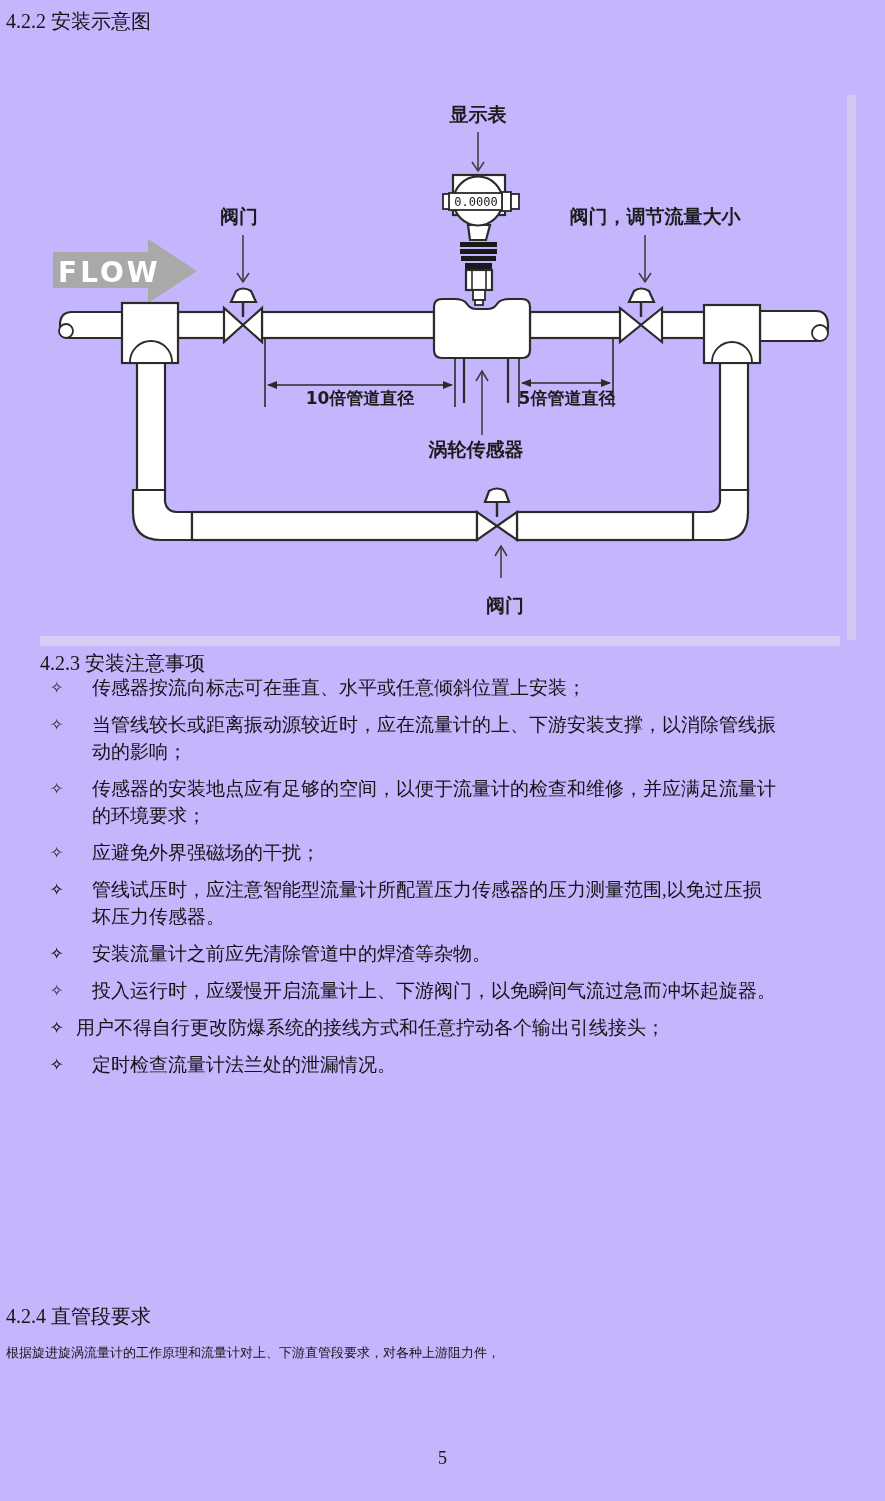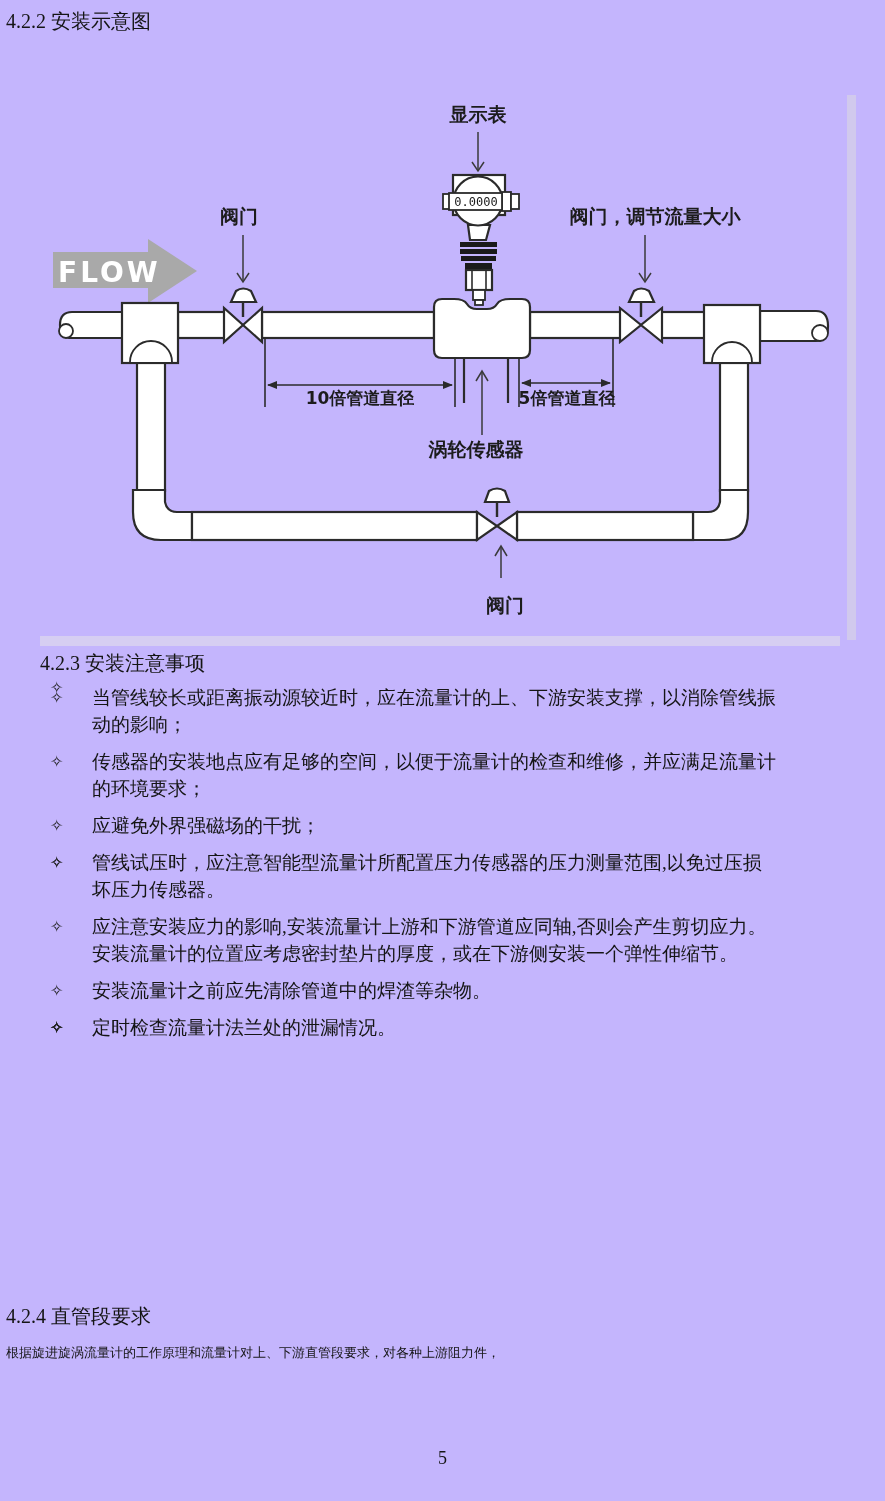--- a/index.html
+++ b/index.html
@@ -148,35 +148,34 @@
       <text class="lbl" x="239" y="138" text-anchor="middle">阀门</text>
       <text class="lbl" x="655" y="138" text-anchor="middle">阀门，调节流量大小</text>
       <text class="lbl" x="476" y="371" text-anchor="middle">涡轮传感器</text>
       <text class="lbl" x="505" y="527" text-anchor="middle">阀门</text>
     </svg>
   </div>
 
   <div id="sec423" class="sec-title">4.2.3 安装注意事项</div>
 
   <ul class="notes">
-    <li><span class="b">✧</span></li>
+    <li><span class="b">✧</span><span>传感器按流向标志可在垂直、水平或任意倾斜位置上安装；</span></li>
     <li><span class="b">✧</span><span>当管线较长或距离振动源较近时，应在流量计的上、下游安装支撑，以消除管线振
 动的影响；</span></li>
     <li><span class="b">✧</span><span>传感器的安装地点应有足够的空间，以便于流量计的检查和维修，并应满足流量计
 的环境要求；</span></li>
     <li><span class="b">✧</span><span>应避免外界强磁场的干扰；</span></li>
     <li><span class="b">✧</span></li>
     <li><span class="b">✧</span><span>管线试压时，应注意智能型流量计所配置压力传感器的压力测量范围,以免过压损
 坏压力传感器。</span></li>
-    <li><span class="b">✧</span><span>应注意安装应力的影响,安装流量计上游和下游管道应同轴,否则会产生剪切应力。
-安装流量计的位置应考虑密封垫片的厚度，或在下游侧安装一个弹性伸缩节。</span></li>
+    <li><span class="b">✧</span></li>
     <li><span class="b">✧</span><span>安装流量计之前应先清除管道中的焊渣等杂物。</span></li>
+    <li><span class="b">✧</span><span>投入运行时，应缓慢开启流量计上、下游阀门，以免瞬间气流过急而冲坏起旋器。</span></li>
     <li><span class="b">✧</span></li>
-    <li><span class="b">✧</span></li>
-    <li><span class="b">✧</span></li>
+    <li><span class="b">✧</span><span>用户不得自行更改防爆系统的接线方式和任意拧动各个输出引线接头；</span></li>
     <li><span class="b">✧</span></li>
     <li><span class="b">✧</span><span>定时检查流量计法兰处的泄漏情况。</span></li>
   </ul>
 
   <div id="sec424" class="sec-title">4.2.4 直管段要求</div>
   <div class="para424">根据旋进旋涡流量计的工作原理和流量计对上、下游直管段要求，对各种上游阻力件，</div>
 
   <div class="pagenum">5</div>
 
 </div>

